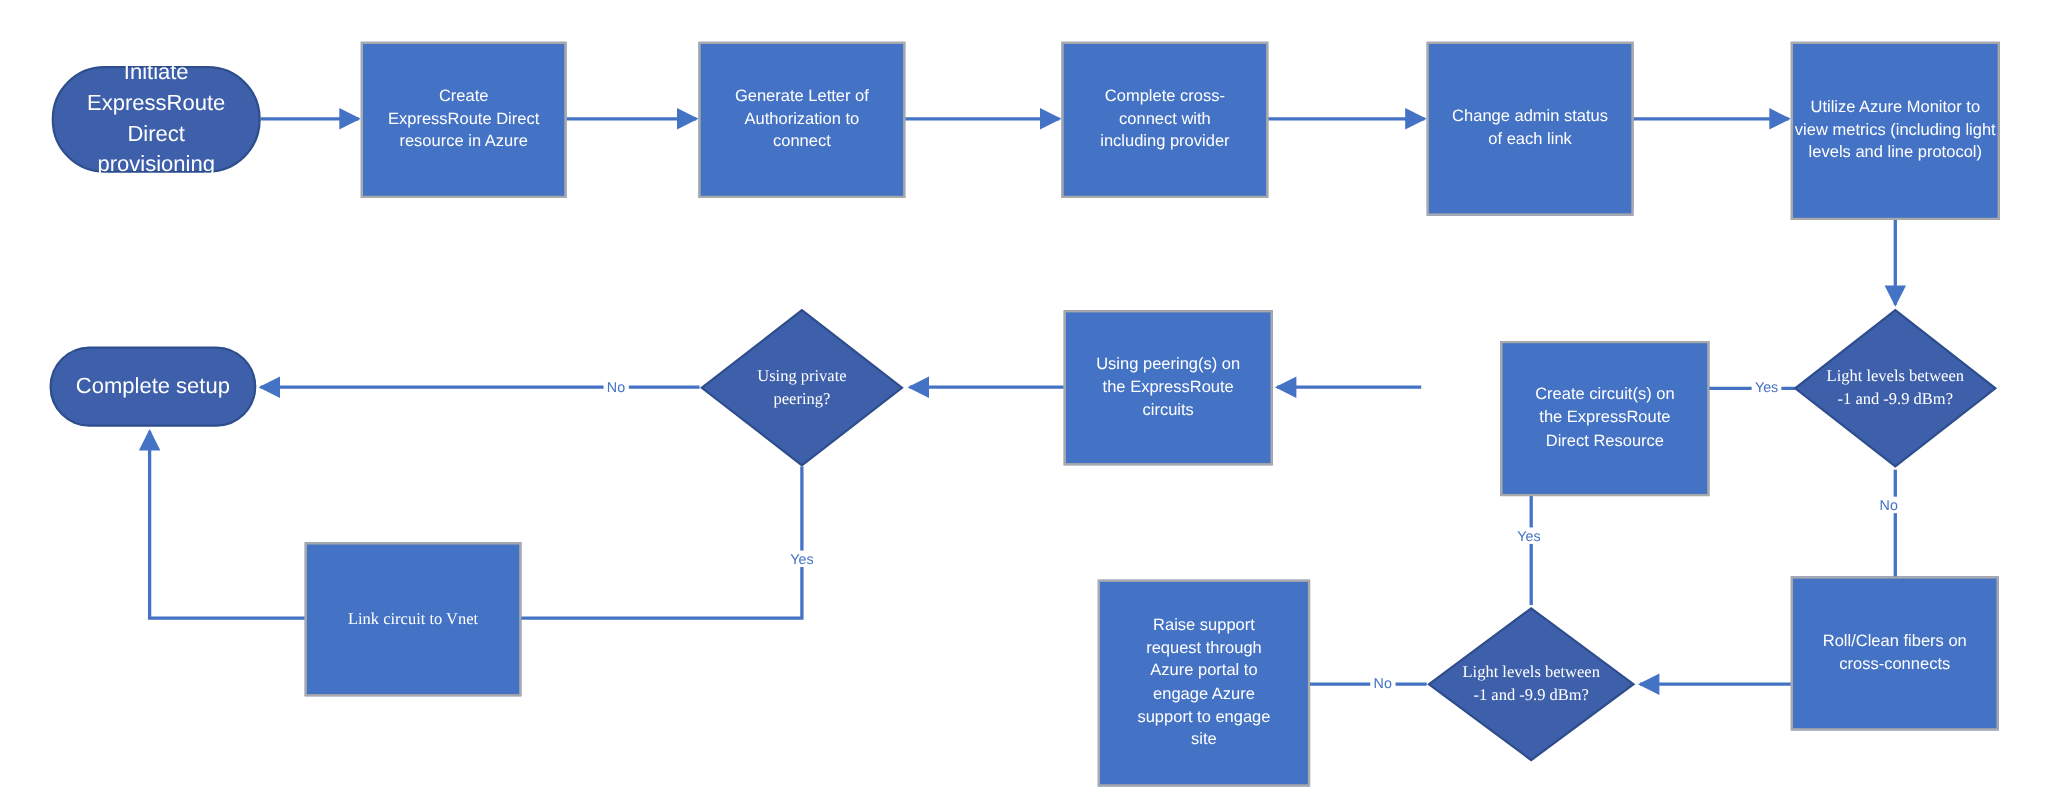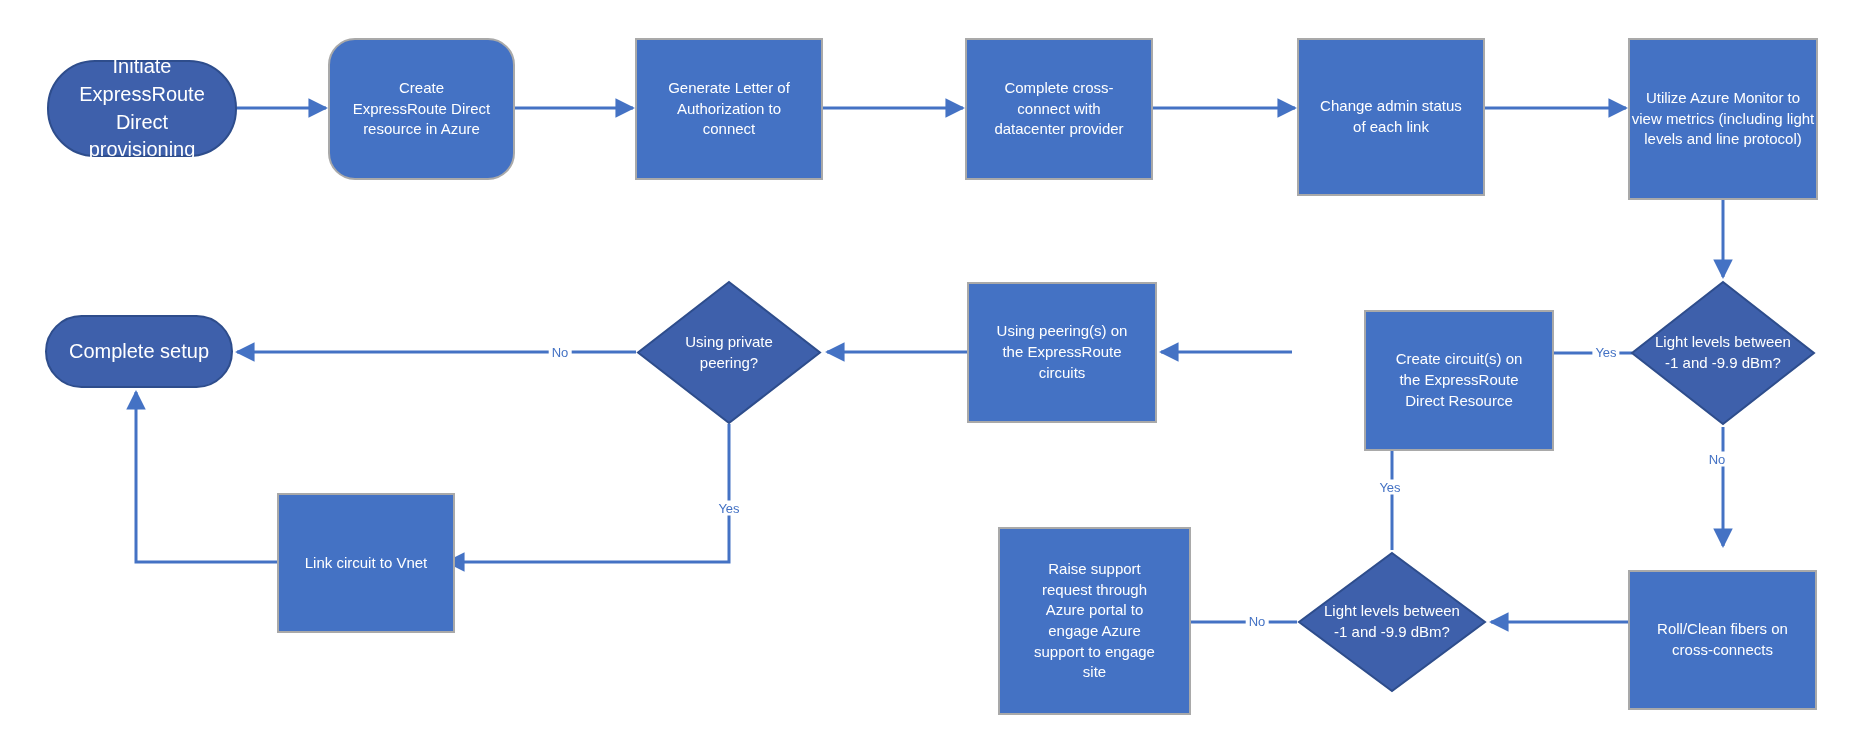--- a/index.html
+++ b/index.html
@@ -22,21 +22,21 @@
     padding:0 20px;
   }
   .terminal{
     background:var(--terminal-fill);
     border:2.5px solid var(--terminal-border);
     font-size:20px;
   }
   .decision{background:transparent;border:none;padding:0;}
   .decision svg{position:absolute;left:0;top:0;width:100%;height:100%;}
   .decision .diamond{fill:var(--decision-fill);stroke:var(--decision-border);stroke-width:2;}
-  .decision .node-label{position:relative;z-index:1;}
+  .decision .node-label{position:relative;z-index:1;font-family:Liberation Serif, serif;}
   .edge-label{
     position:absolute;transform:translate(-50%,-50%);
     background:var(--background,#fff);padding:0 3px;
     color:var(--label-text);font-size:13px;z-index:3;
   }
 </style>
 </head>
 <body>
 
 <div class="canvas">
@@ -62,30 +62,30 @@
     <polyline class="connector" points="1723,427 1723,546" marker-end="url(#arrow)"></polyline>
     <polyline class="connector" points="1628,622 1491,622" marker-end="url(#arrow)"></polyline>
     <polyline class="connector" points="1392,550 1392,427" marker-end="url(#arrow)"></polyline>
     <polyline class="connector" points="1297,622 1159,622" marker-end="url(#arrow)"></polyline>
   </svg>
 
   <div class="node terminal" style="left:47px;top:60px;width:190px;height:97px;border-radius:48px;">
     <span class="node-label" style="width:156px;">Initiate ExpressRoute Direct provisioning</span>
   </div>
 
-  <div class="node process" style="left:328px;top:38px;width:187px;height:142px;border-radius:27px;">
+  <div class="node process" style="left:328px;top:38px;width:187px;height:142px;">
     <span class="node-label">Create ExpressRoute Direct resource in Azure</span>
   </div>
 
   <div class="node process" style="left:635px;top:38px;width:188px;height:142px;">
     <span class="node-label">Generate Letter of Authorization to connect</span>
   </div>
 
   <div class="node process" style="left:965px;top:38px;width:188px;height:142px;">
-    <span class="node-label">Complete cross-connect with datacenter provider</span>
+    <span class="node-label">Complete cross-connect with including provider</span>
   </div>
 
   <div class="node process" style="left:1297px;top:38px;width:188px;height:158px;">
     <span class="node-label">Change admin status of each link</span>
   </div>
 
   <div class="node process" style="left:1628px;top:38px;width:190px;height:162px;padding:0 0;">
     <span class="node-label">Utilize Azure Monitor to view metrics (including light levels and line protocol)</span>
   </div>
 
@@ -108,32 +108,32 @@
     <svg viewBox="0 0 186 145">
       <polygon class="diamond" points="93,2 184,72.5 93,143 2,72.5"></polygon>
     </svg>
     <span class="node-label" style="width:118px;">Using private peering?</span>
   </div>
 
   <div class="node terminal" style="left:45px;top:315px;width:188px;height:73px;border-radius:37px;">
     <span class="node-label">Complete setup</span>
   </div>
 
-  <div class="node process" style="left:277px;top:493px;width:178px;height:140px;padding:0 8px;">
+  <div class="node process" style="left:277px;top:493px;width:197px;height:140px;padding:0 8px;font-family:Liberation Serif, serif;">
     <span class="node-label">Link circuit to Vnet</span>
   </div>
 
   <div class="node decision" style="left:1297px;top:551px;width:190px;height:142px;">
     <svg viewBox="0 0 190 142">
       <polygon class="diamond" points="95,2 188,71 95,140 2,71"></polygon>
     </svg>
     <span class="node-label" style="width:140px;">Light levels between -1 and -9.9 dBm?</span>
   </div>
 
-  <div class="node process" style="left:1628px;top:570px;width:189px;height:140px;">
+  <div class="node process" style="left:1628px;top:524px;width:189px;height:140px;">
     <span class="node-label">Roll/Clean fibers on cross-connects</span>
   </div>
 
   <div class="node process" style="left:998px;top:527px;width:193px;height:188px;padding:0 24px;">
     <span class="node-label">Raise support request through Azure portal to engage Azure support to engage site</span>
   </div>
 
   <span class="edge-label" style="left:1606px;top:352px;">Yes</span>
   <span class="edge-label" style="left:560px;top:352px;">No</span>
   <span class="edge-label" style="left:729px;top:508px;">Yes</span>

